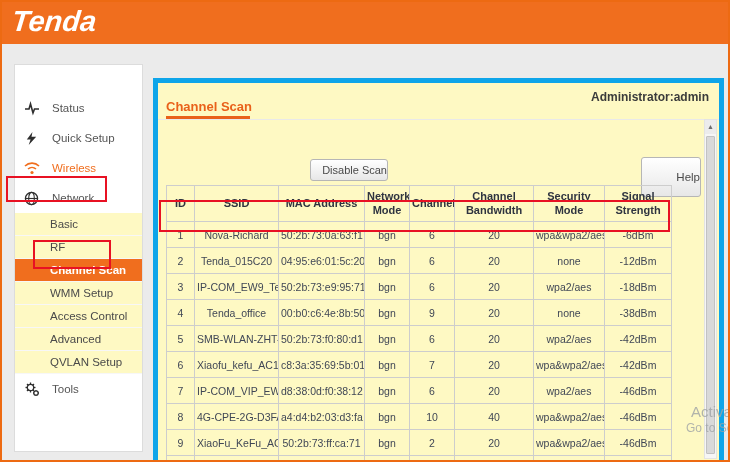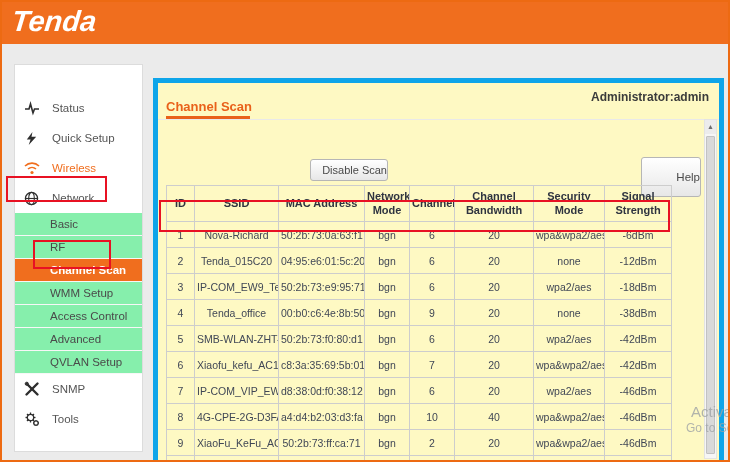--- a/index.html
+++ b/index.html
@@ -14,21 +14,21 @@
     font-style:italic; transform:skewX(-6deg); letter-spacing:0; }
 
   
   .sidebar { position:absolute; left:12px; top:62px; width:129px; height:388px;
     background:#fff; border:1px solid #dcdcdc; padding-top:28px; }
   .nav-item { height:30px; display:flex; align-items:center; padding-left:8px;
     color:#555; font-size:11.5px; cursor:pointer; }
   .nav-item .ic { width:17px; height:17px; margin-right:12px; display:inline-flex;
     align-items:center; justify-content:center; }
   .nav-item.active { color:#F06E1E; }
-  .subnav .sub-item { height:23px; line-height:23px; background:#86efac; padding-left:35px;
+  .subnav .sub-item { height:23px; line-height:23px; background:#fef9c3; padding-left:35px;
     font-size:11.5px; color:#4a4a4a; cursor:pointer; border-bottom:1px solid #f7f7f7; }
   .subnav .sub-item.selected { background:#F06E1E; color:#fff; font-weight:bold; }
 
   
   .main { position:absolute; left:151px; top:76px; width:571px; height:388px;
     background:#fef9c3; border:5px solid #0ea5e9; }
   .admin { position:absolute; top:7px; right:10px; font-size:12px; font-weight:bold; color:#3b3b3b; }
   .page-title { position:absolute; top:16px; left:8px; font-size:13px; font-weight:bold; color:#E9611A; }
   .title-underline { position:absolute; top:33px; left:8px; width:84px; height:3px; background:#E9611A; }
   .divider { position:absolute; top:36px; left:0; width:100%; height:1px; background:#e9e9e9; }
@@ -121,30 +121,20 @@
     <div class="subnav">
       <div class="sub-item">Basic</div>
       <div class="sub-item">RF</div>
       <div class="sub-item selected">Channel Scan</div>
       <div class="sub-item">WMM Setup</div>
       <div class="sub-item">Access Control</div>
       <div class="sub-item">Advanced</div>
       <div class="sub-item">QVLAN Setup</div>
     </div>
 
-    <div class="nav-item">
-      <span class="ic">
-        <svg width="16" height="16" viewBox="0 0 16 16">
-            <line x1="2.5" y1="2.5" x2="13.5" y2="13.5" stroke="#2e2e2e" stroke-width="2.4" stroke-linecap="round"></line>
-            <line x1="13.5" y1="2.5" x2="2.5" y2="13.5" stroke="#2e2e2e" stroke-width="2.4" stroke-linecap="round"></line>
-            <circle cx="2.8" cy="2.8" r="1.6" fill="none" stroke="#2e2e2e" stroke-width="1"></circle>
-          </svg>
-      </span>
-      <span>SNMP</span>
-    </div>
     <div class="nav-item">
       <span class="ic">
         <svg width="16" height="16" viewBox="0 0 16 16">
           <g stroke="#2e2e2e" stroke-width="1.3" fill="none">
             <circle cx="6.5" cy="6.5" r="3.2"></circle>
             <line x1="6.5" y1="1.5" x2="6.5" y2="3.2"></line>
               <line x1="6.5" y1="9.8" x2="6.5" y2="11.5"></line>
             <line x1="1.5" y1="6.5" x2="3.2" y2="6.5"></line>
               <line x1="9.8" y1="6.5" x2="11.5" y2="6.5"></line>
             <line x1="3" y1="3" x2="4.2" y2="4.2"></line>

